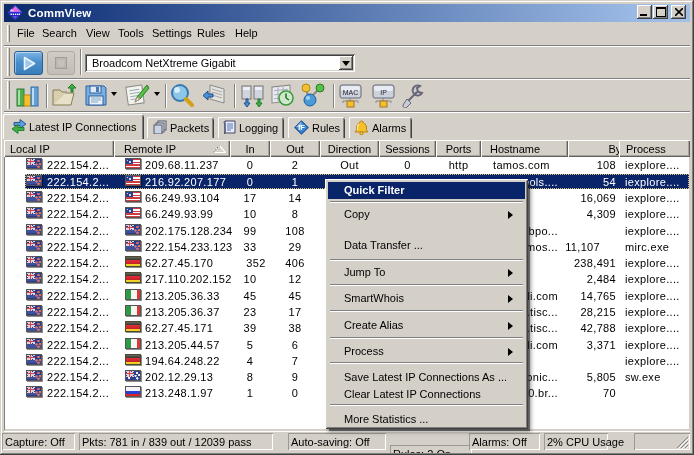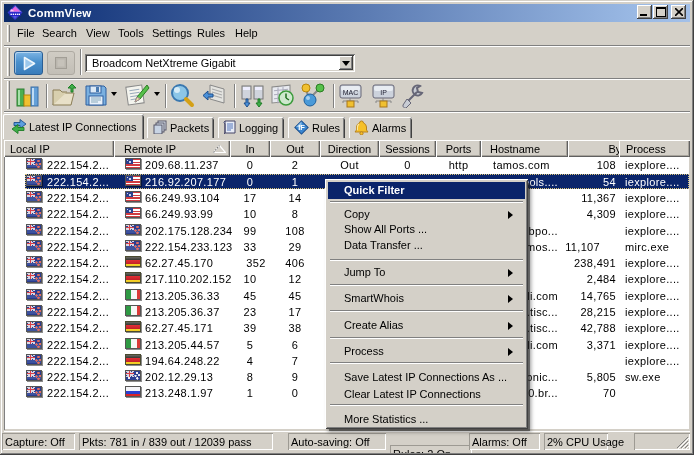--- a/index.html
+++ b/index.html
@@ -364,21 +364,21 @@
     <span class="cell num" style="left:486px;width:125px">54</span>
     <span class="cell" style="left:620px">iexplore....</span>
   </div>
   <div class="row" style="top:189.9px">
     <span class="flag f-nz" style="left:21px"></span>
     <span class="cell" style="left:42px">222.154.2...</span>
     <span class="flag f-us" style="left:120px"></span>
     <span class="cell" style="left:140px">66.249.93.104</span>
     <span class="cell ctr" style="left:225px;width:40px">17</span>
     <span class="cell ctr" style="left:265px;width:50px">14</span>
-    <span class="cell num" style="left:486px;width:125px">11,367</span>
+    <span class="cell num" style="left:486px;width:125px">16,069</span>
     <span class="cell" style="left:620px">iexplore....</span>
   </div>
   <div class="row" style="top:206.2px">
     <span class="flag f-nz" style="left:21px"></span>
     <span class="cell" style="left:42px">222.154.2...</span>
     <span class="flag f-us" style="left:120px"></span>
     <span class="cell" style="left:140px">66.249.93.99</span>
     <span class="cell ctr" style="left:225px;width:40px">10</span>
     <span class="cell ctr" style="left:265px;width:50px">8</span>
     <span class="cell num" style="left:486px;width:125px">4,309</span>
@@ -498,21 +498,20 @@
     <span class="cell ctr" style="left:265px;width:50px">0</span>
     <span class="cell num" style="left:420px;width:133px">0.br...</span>
     <span class="cell num" style="left:486px;width:125px">70</span>
   </div>
   </div>
 
   <div class="cmenu" id="cmenu">
     <div class="qf">Quick Filter</div>
     <div class="msep" style="top:21.5px"></div>
     <div class="mitem" style="top:27px">Copy<span class="marrow"></span></div>
-    <div class="mitem" style="top:42.4px">Show All Ports ...</div>
     <div class="mitem" style="top:58.2px">Data Transfer ...</div>
     <div class="msep" style="top:79.5px"></div>
     <div class="mitem" style="top:85.1px">Jump To<span class="marrow"></span></div>
     <div class="msep" style="top:105.3px"></div>
     <div class="mitem" style="top:110.5px">SmartWhois<span class="marrow"></span></div>
     <div class="msep" style="top:131.1px"></div>
     <div class="mitem" style="top:137.9px">Create Alias<span class="marrow"></span></div>
     <div class="msep" style="top:158px"></div>
     <div class="mitem" style="top:164.2px">Process<span class="marrow"></span></div>
     <div class="msep" style="top:182.5px"></div>

